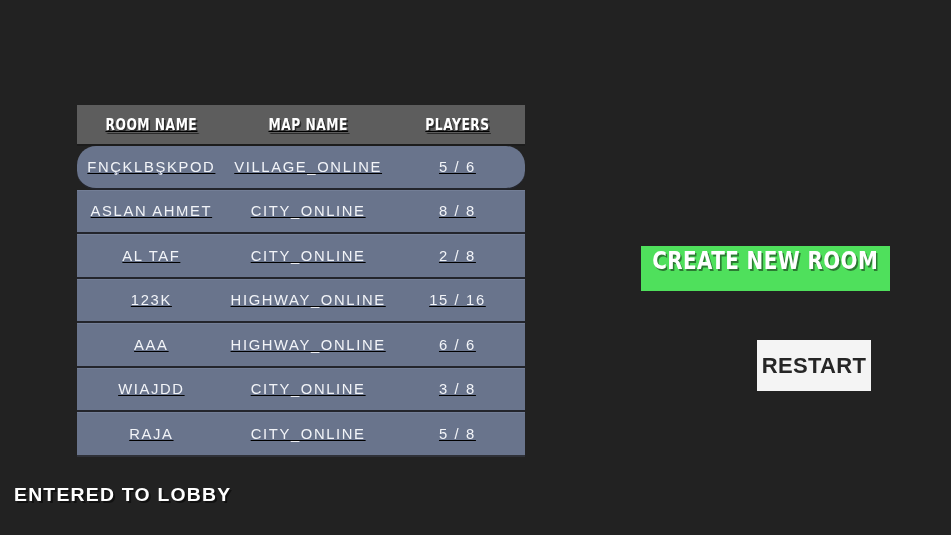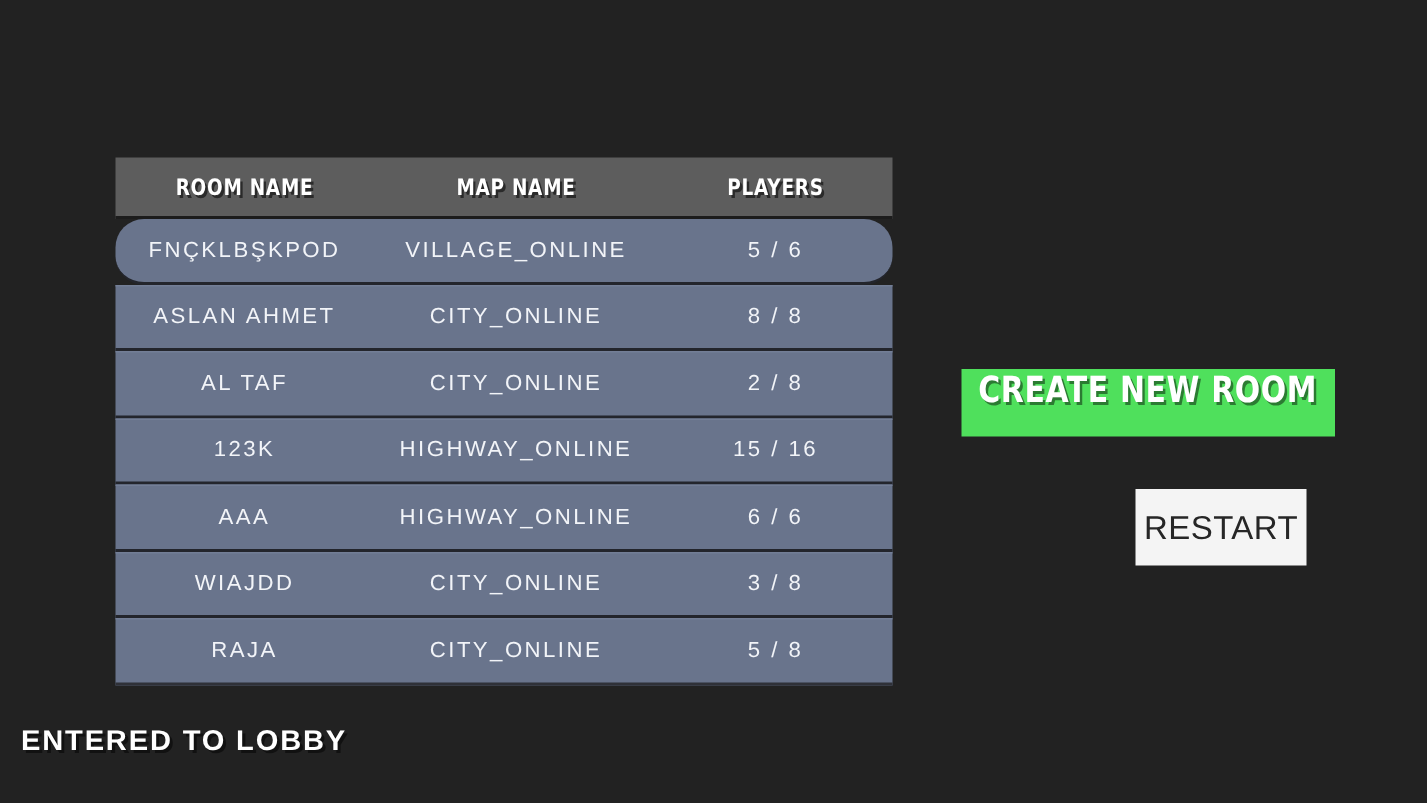--- a/index.html
+++ b/index.html
@@ -20,21 +20,22 @@
     width: 951px;
     height: 535px;
     background: #222222;
   }
 
   
   #room-list {
     position: absolute;
     left: 77px;
     top: 105px;
-    width: 518px;
+    width: 448px;
+    text-decoration: underline;
   }
 
   .table-header {
     display: flex;
     align-items: center;
     height: 39px;
     background: #5d5d5d;
     border-bottom: 2px solid #1c1c1c;
   }
 
@@ -80,50 +81,51 @@
 
   
   #create-new-room-button {
     position: absolute;
     left: 641px;
     top: 246px;
     width: 249px;
     height: 45px;
     background: #4fe05c;
     border: none;
-    padding: 0;
+    padding: 16px;
     cursor: pointer;
     display: flex;
-    align-items: flex-start;
+    align-items: flex-end;
     justify-content: center;
   }
   #create-new-room-button .btn-label {
     font-family: "DejaVu Sans", sans-serif;
     font-weight: bold;
     font-size: 24px;
     letter-spacing: 0.5px;
     color: #ffffff;
     transform: scaleX(0.83);
     text-shadow: 2px 2px 0 rgba(0,0,0,0.45);
     white-space: nowrap;
   }
 
   #restart-button {
     position: absolute;
     left: 757px;
-    top: 326px;
+    top: 340px;
     width: 114px;
     height: 51px;
     background: #f4f4f4;
     border: none;
     padding: 0;
     cursor: pointer;
     display: flex;
     align-items: center;
     justify-content: center;
+    font-weight: bold;
   }
   #restart-button .btn-label {
     font-family: "Liberation Sans", sans-serif;
     font-size: 22px;
     letter-spacing: 0.3px;
     color: #262626;
     white-space: nowrap;
   }
 
   

